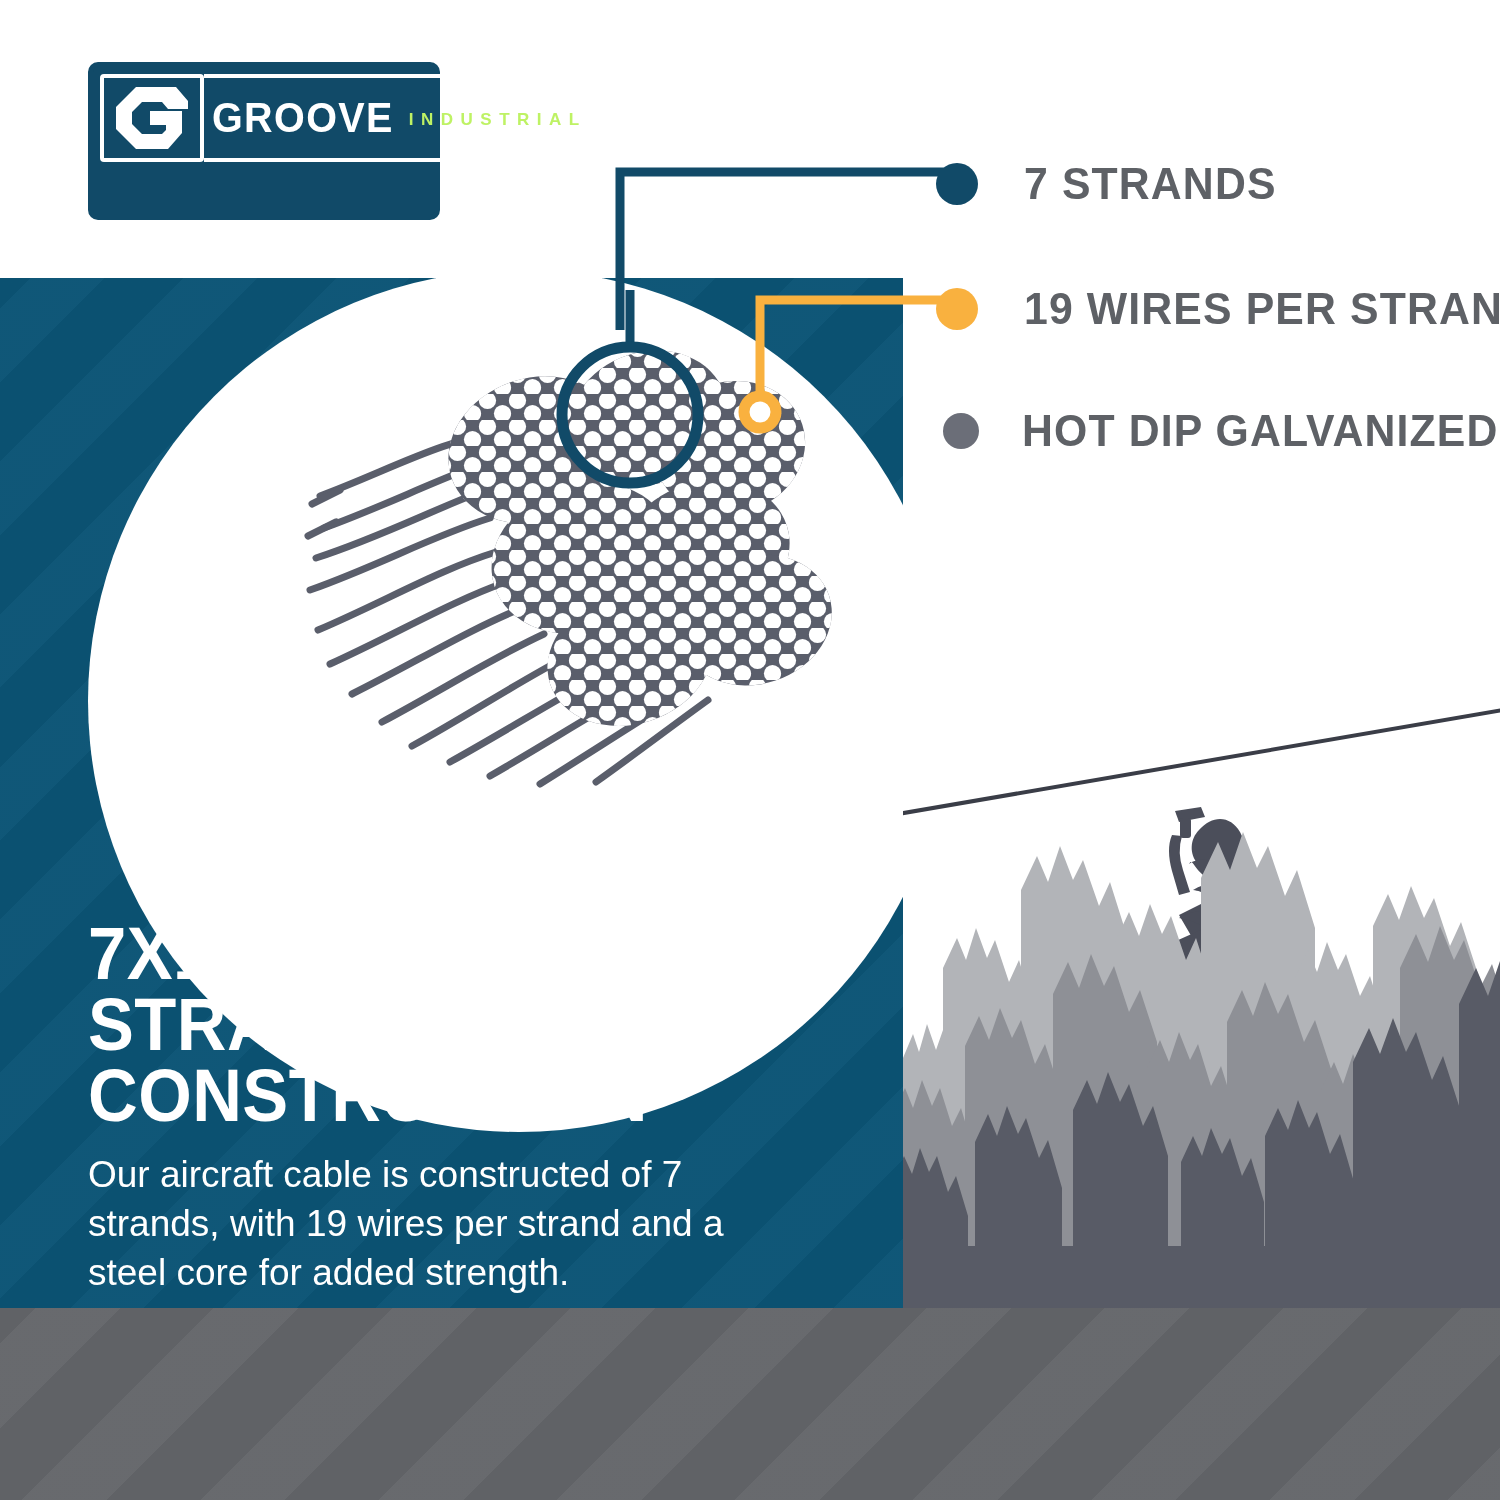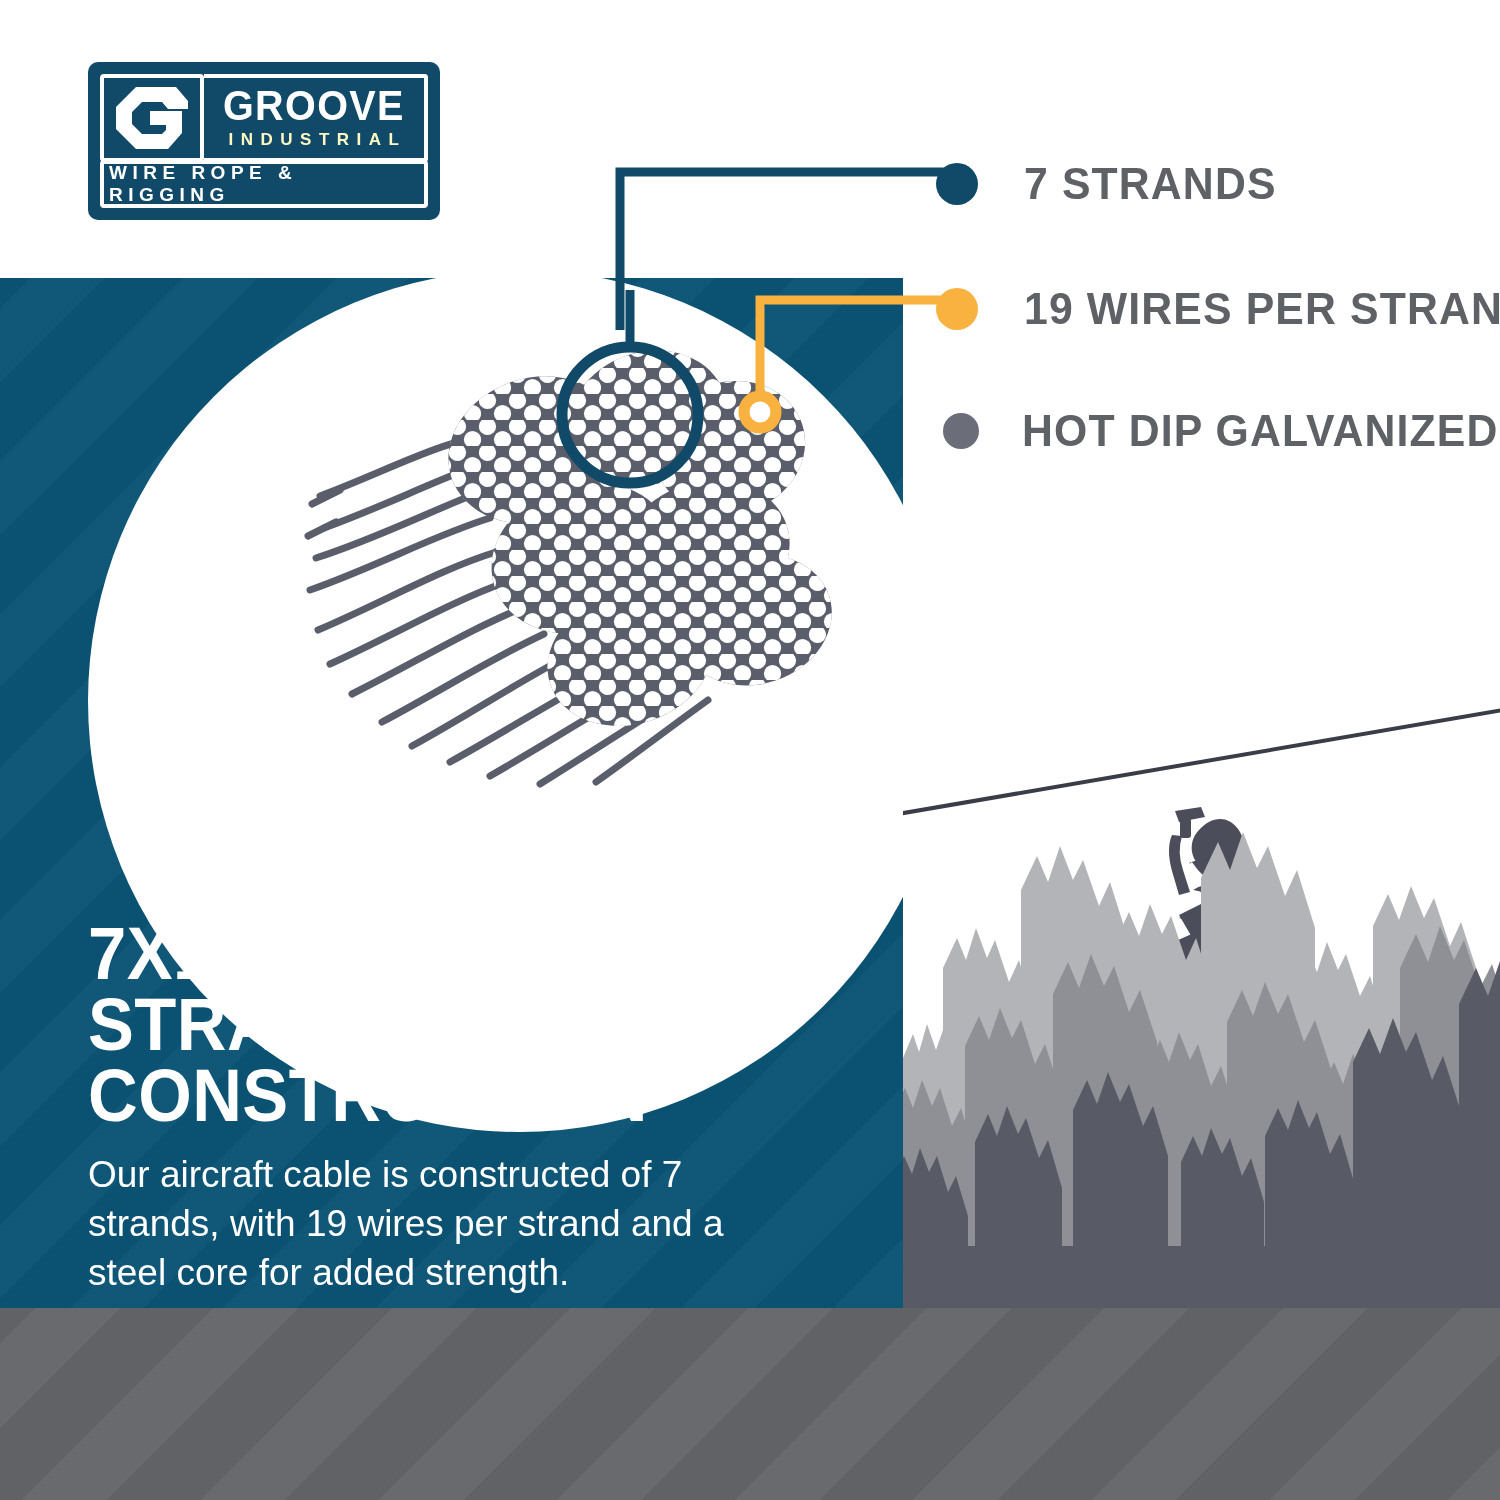--- a/index.html
+++ b/index.html
@@ -12,25 +12,25 @@
   .logo{position:absolute;left:88px;top:62px;width:352px;height:158px;
         border:5px solid #114a68;border-radius:10px;background:#114a68;
         box-sizing:border-box;padding:7px;}
   .logo-inner{width:100%;height:100%;position:relative;}
   .logo-top{position:absolute;left:0;top:0;right:0;height:88px;display:flex;}
   .logo-mark{width:104px;height:88px;border:4px solid #ffffff;border-radius:4px;
              box-sizing:border-box;position:relative;flex:none;}
   .logo-mark svg{position:absolute;left:50%;top:50%;transform:translate(-50%,-50%);}
   .logo-words{flex:1;height:88px;border:4px solid #ffffff;border-left:none;
               border-radius:0 4px 4px 0;box-sizing:border-box;
-              display:flex;flex-direction:column;align-items:center;justify-content:center;}
+              display:flex;flex-direction:row;align-items:center;justify-content:center;}
   .logo-groove{color:#fff;font-weight:bold;font-size:43px;line-height:0.92;
                letter-spacing:1.5px;transform:scaleX(0.92);
                font-family:"Liberation Sans Narrow","Liberation Sans",sans-serif;}
-  .logo-industrial{color:#fef9c3;font-weight:bold;font-size:17px;letter-spacing:7.5px;
+  .logo-industrial{color:#bef264;font-weight:bold;font-size:17px;letter-spacing:7.5px;
                    margin-top:4px;padding-left:7px;}
   .logo-bottom{position:absolute;left:0;right:0;bottom:0;height:48px;
                border:4px solid #ffffff;border-radius:4px;box-sizing:border-box;
                display:flex;align-items:center;justify-content:center;}
   .logo-tag{color:#fff;font-weight:bold;font-size:19px;letter-spacing:5.5px;padding-left:5px;}
 
   
   .teal-panel{position:absolute;left:0;top:278px;width:903px;height:1030px;
               background:#0b5475;overflow:hidden;}
   .teal-panel .stripes{position:absolute;inset:-30%;
@@ -234,23 +234,20 @@
         <div class="logo-mark">
           <svg width="72" height="62" viewBox="0 0 72 62">
             <path d="M20 0 H60 L72 14 V22 H52 L46 15 H26 L16 25 V37 L26 47 H46 L50 43 V38 H34 V24 H66 V46 L52 62 H20 L0 42 V20 Z" fill="#ffffff"></path>
           </svg>
         </div>
         <div class="logo-words">
           <div class="logo-groove">GROOVE</div>
           <div class="logo-industrial">INDUSTRIAL</div>
         </div>
       </div>
-      <div class="logo-bottom">
-        <span class="logo-tag">WIRE ROPE &amp; RIGGING</span>
-      </div>
     </div>
   </div>
 
   <div class="gray-band">
     <div class="stripes"></div>
   </div>
 
 </div>
 
 </body></html>

